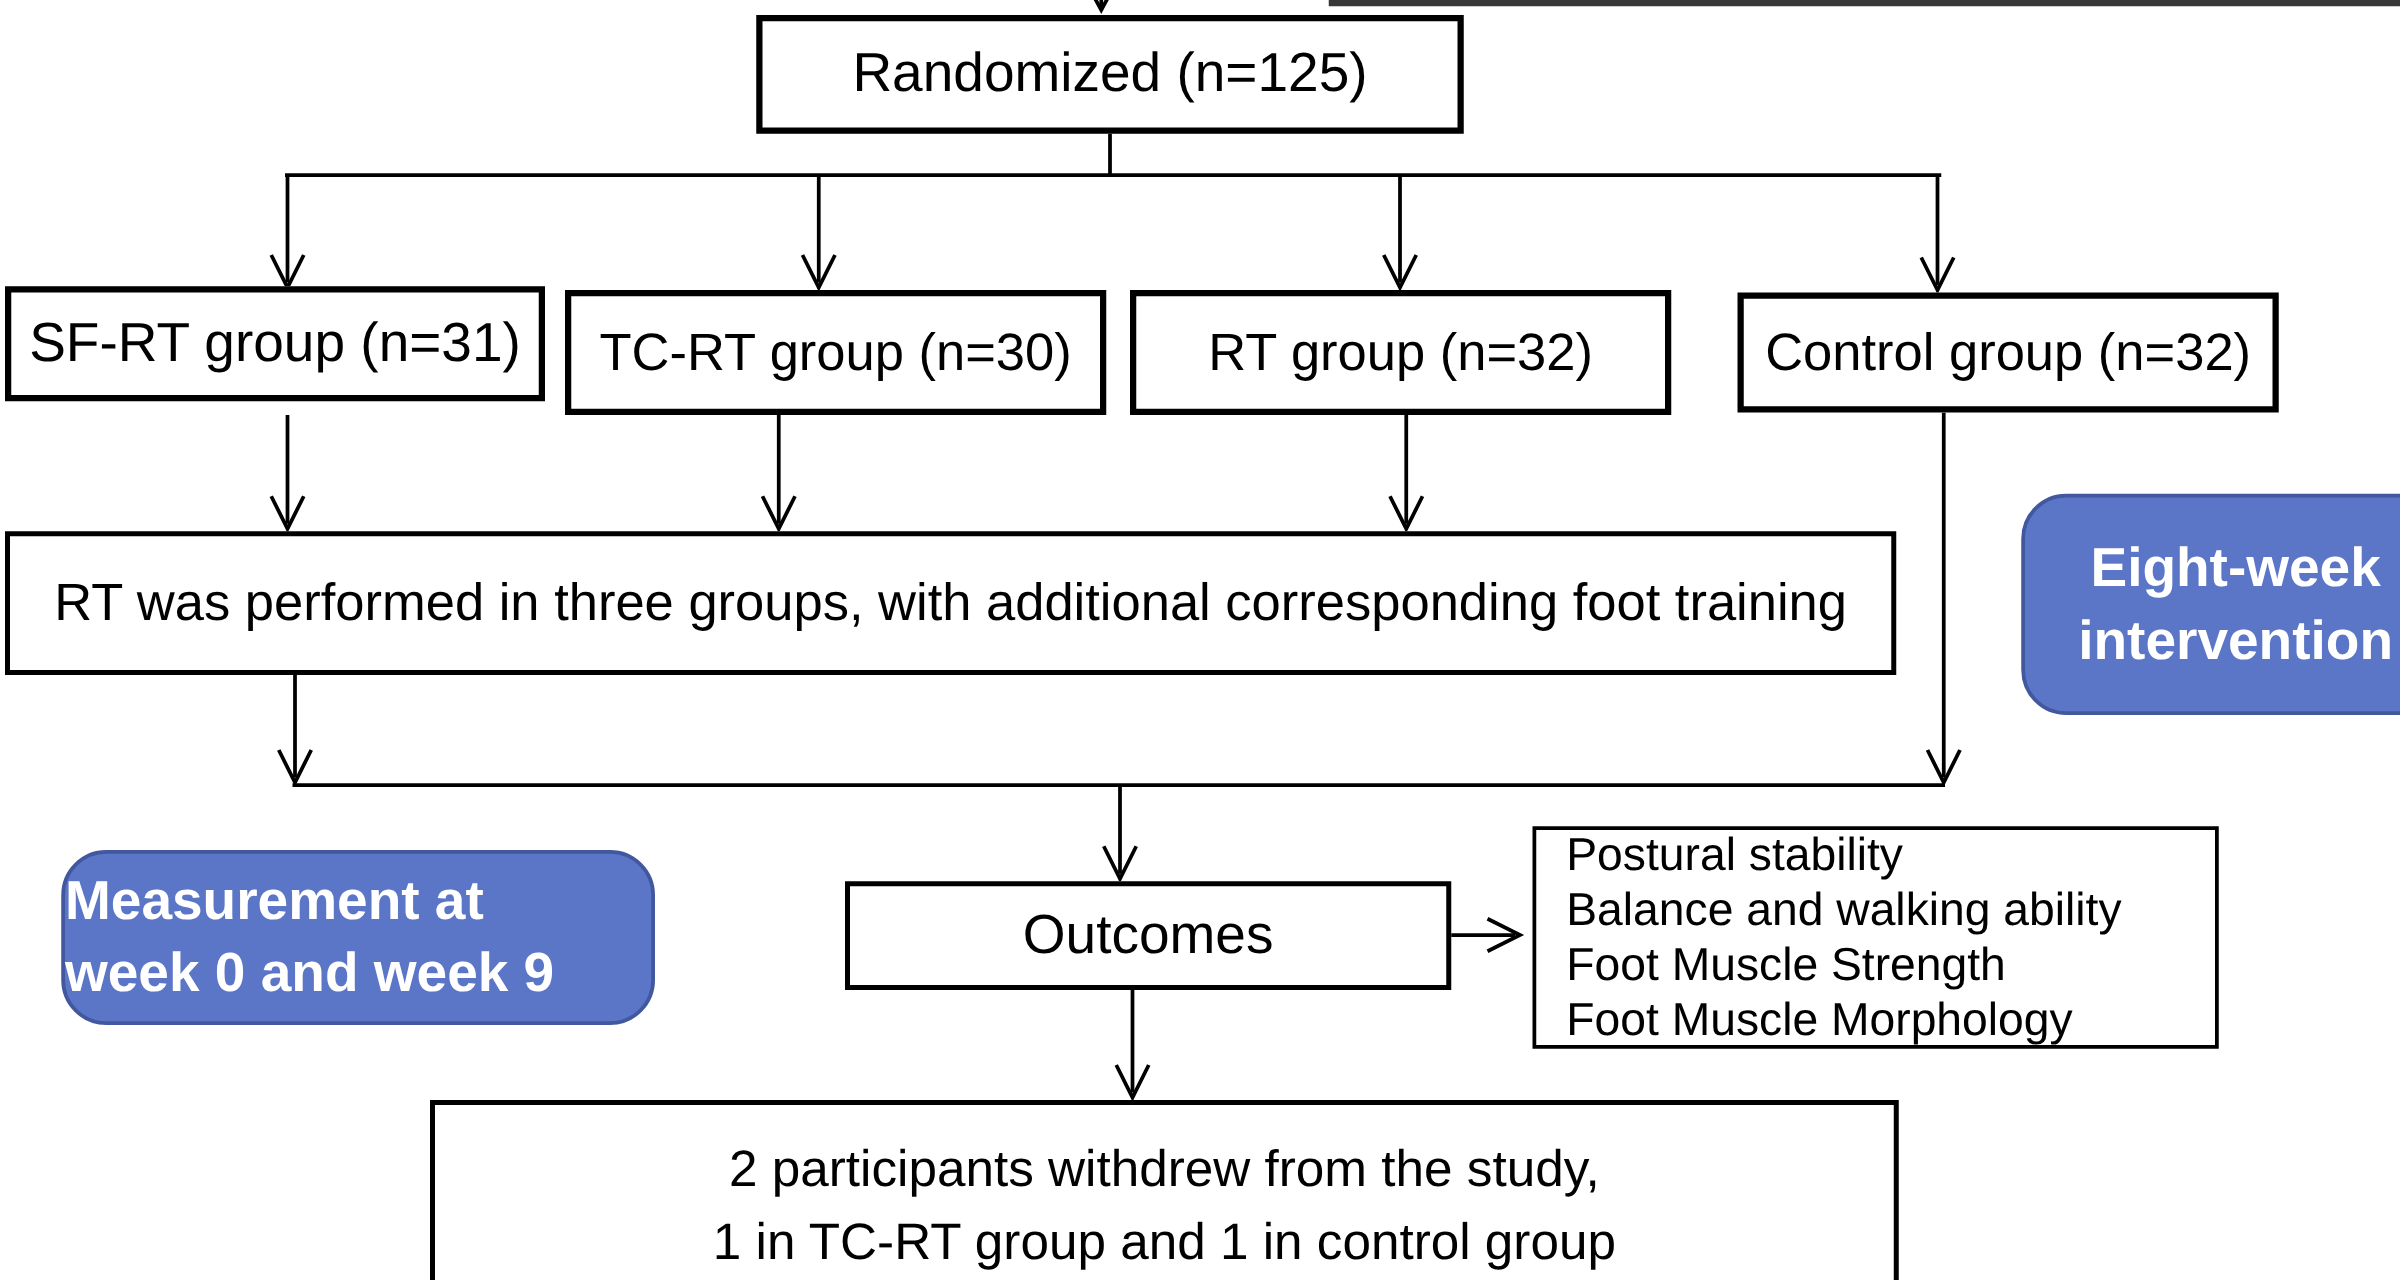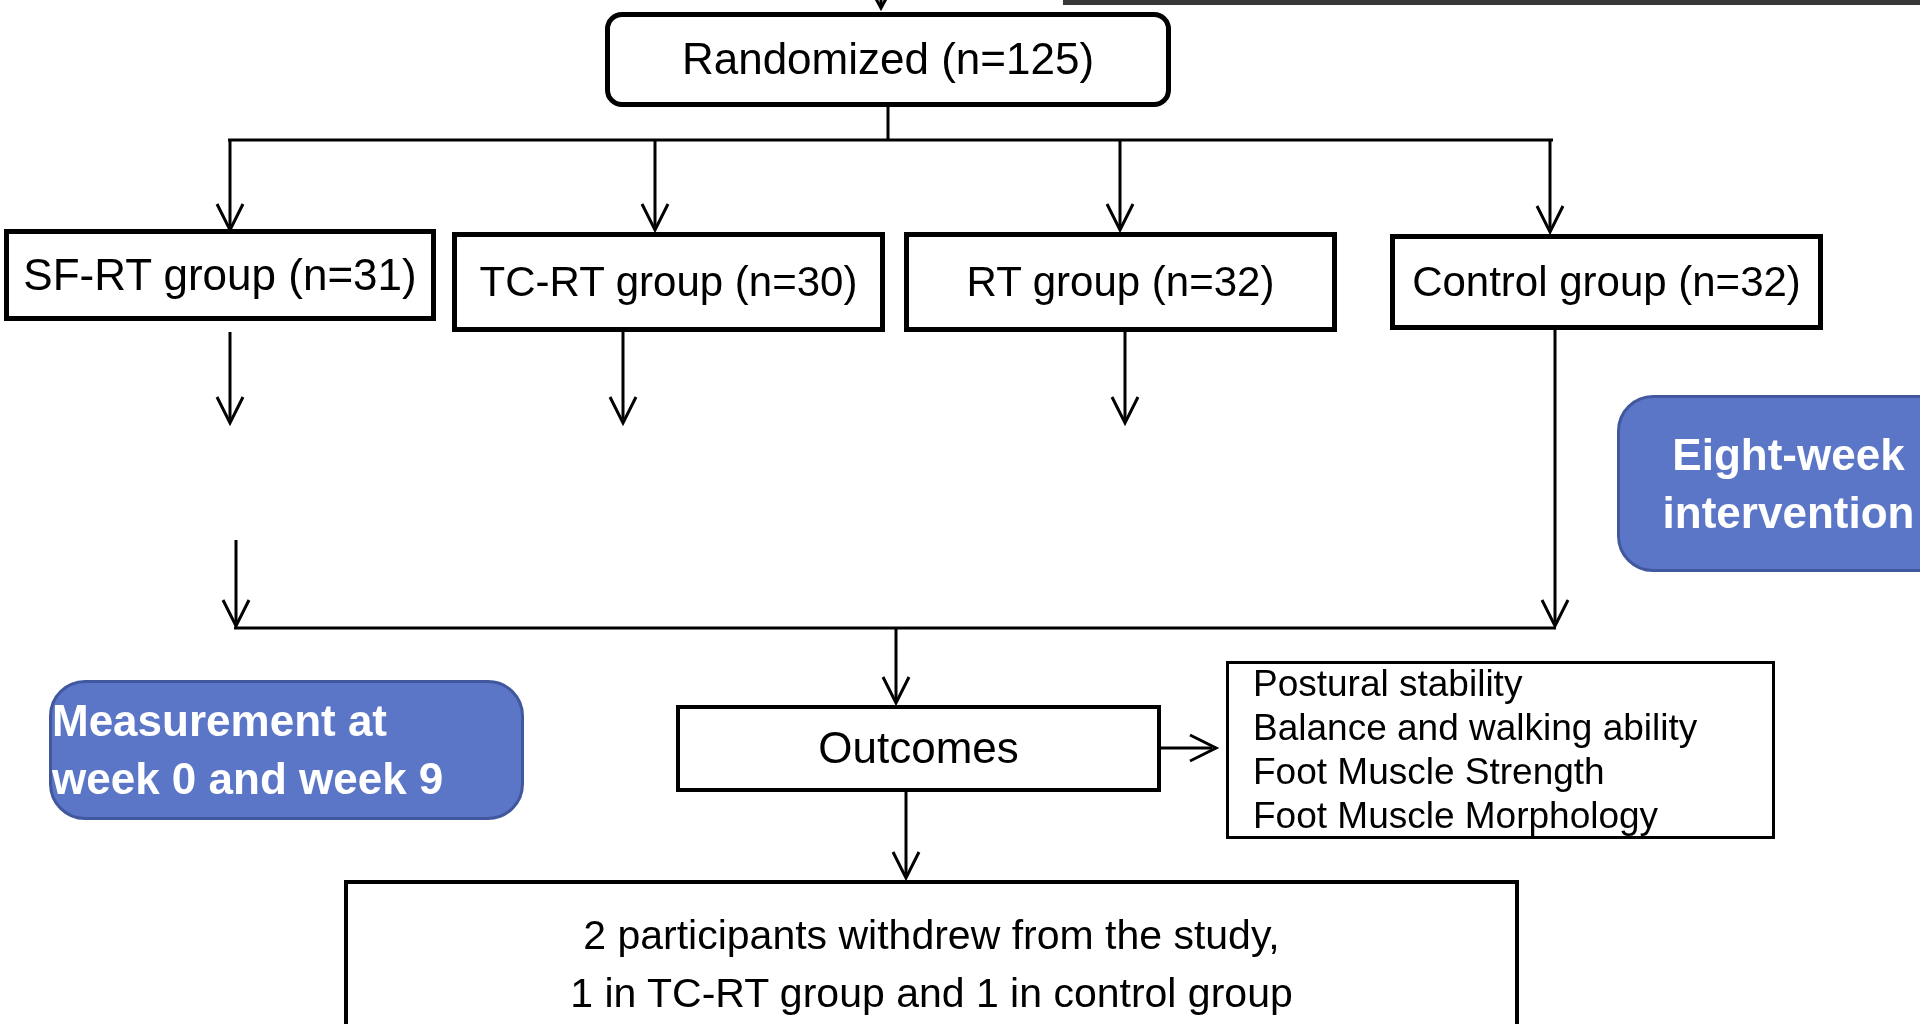--- a/index.html
+++ b/index.html
@@ -98,37 +98,40 @@
     <line x1="896" y1="628" x2="896" y2="699"></line>
     <polyline points="883,677 896,703 909,677"></polyline>
 
     <line x1="1137" y1="748" x2="1212" y2="748"></line>
     <polyline points="1190,735 1216,748 1190,761"></polyline>
 
     <line x1="906" y1="792" x2="906" y2="874"></line>
     <polyline points="893,852 906,878 919,852"></polyline>
   </svg>
 
-  <div class="box thick" style="left:605px;top:12px;width:566px;height:95px;font-size:44px;border-radius:17px;">
+  <div class="box thick" style="left:605px;top:12px;width:566px;height:95px;font-size:44px;">
     <span>Randomized (n=125)</span>
   </div>
 
   <div class="box thick" style="left:4px;top:229px;width:432px;height:92px;font-size:44px;">
     <span>SF-RT group (n=31)</span>
   </div>
   <div class="box thick" style="left:452px;top:232px;width:433px;height:100px;font-size:42px;">
     <span>TC-RT group (n=30)</span>
   </div>
   <div class="box thick" style="left:904px;top:232px;width:433px;height:100px;font-size:42px;">
     <span>RT group (n=32)</span>
   </div>
   <div class="box thick" style="left:1390px;top:234px;width:433px;height:96px;font-size:42px;">
     <span>Control group (n=32)</span>
   </div>
 
+  <div class="box" style="left:4px;top:425px;width:1513px;height:115px;font-size:42px;">
+    <span>RT was performed in three groups, with additional corresponding foot training</span>
+  </div>
 
   <div class="callout" style="left: 1573px; top: 395px; width: 343px; height: 177px; font-size: 44px; line-height: 58px; text-align: center; background: rgb(91, 117, 199); border-color: rgb(65, 88, 158); margin-left: 44px;">
     <span class="cline">Eight-week</span>
     <span class="cline">intervention</span>
   </div>
 
   <div class="callout" style="left: 49px; top: 680px; width: 475px; height: 140px; font-size: 44px; line-height: 58px; text-align: left; background: rgb(91, 117, 199); border-color: rgb(65, 88, 158);">
     <span class="cline">Measurement at</span>
     <span class="cline">week 0 and week 9</span>
   </div>

